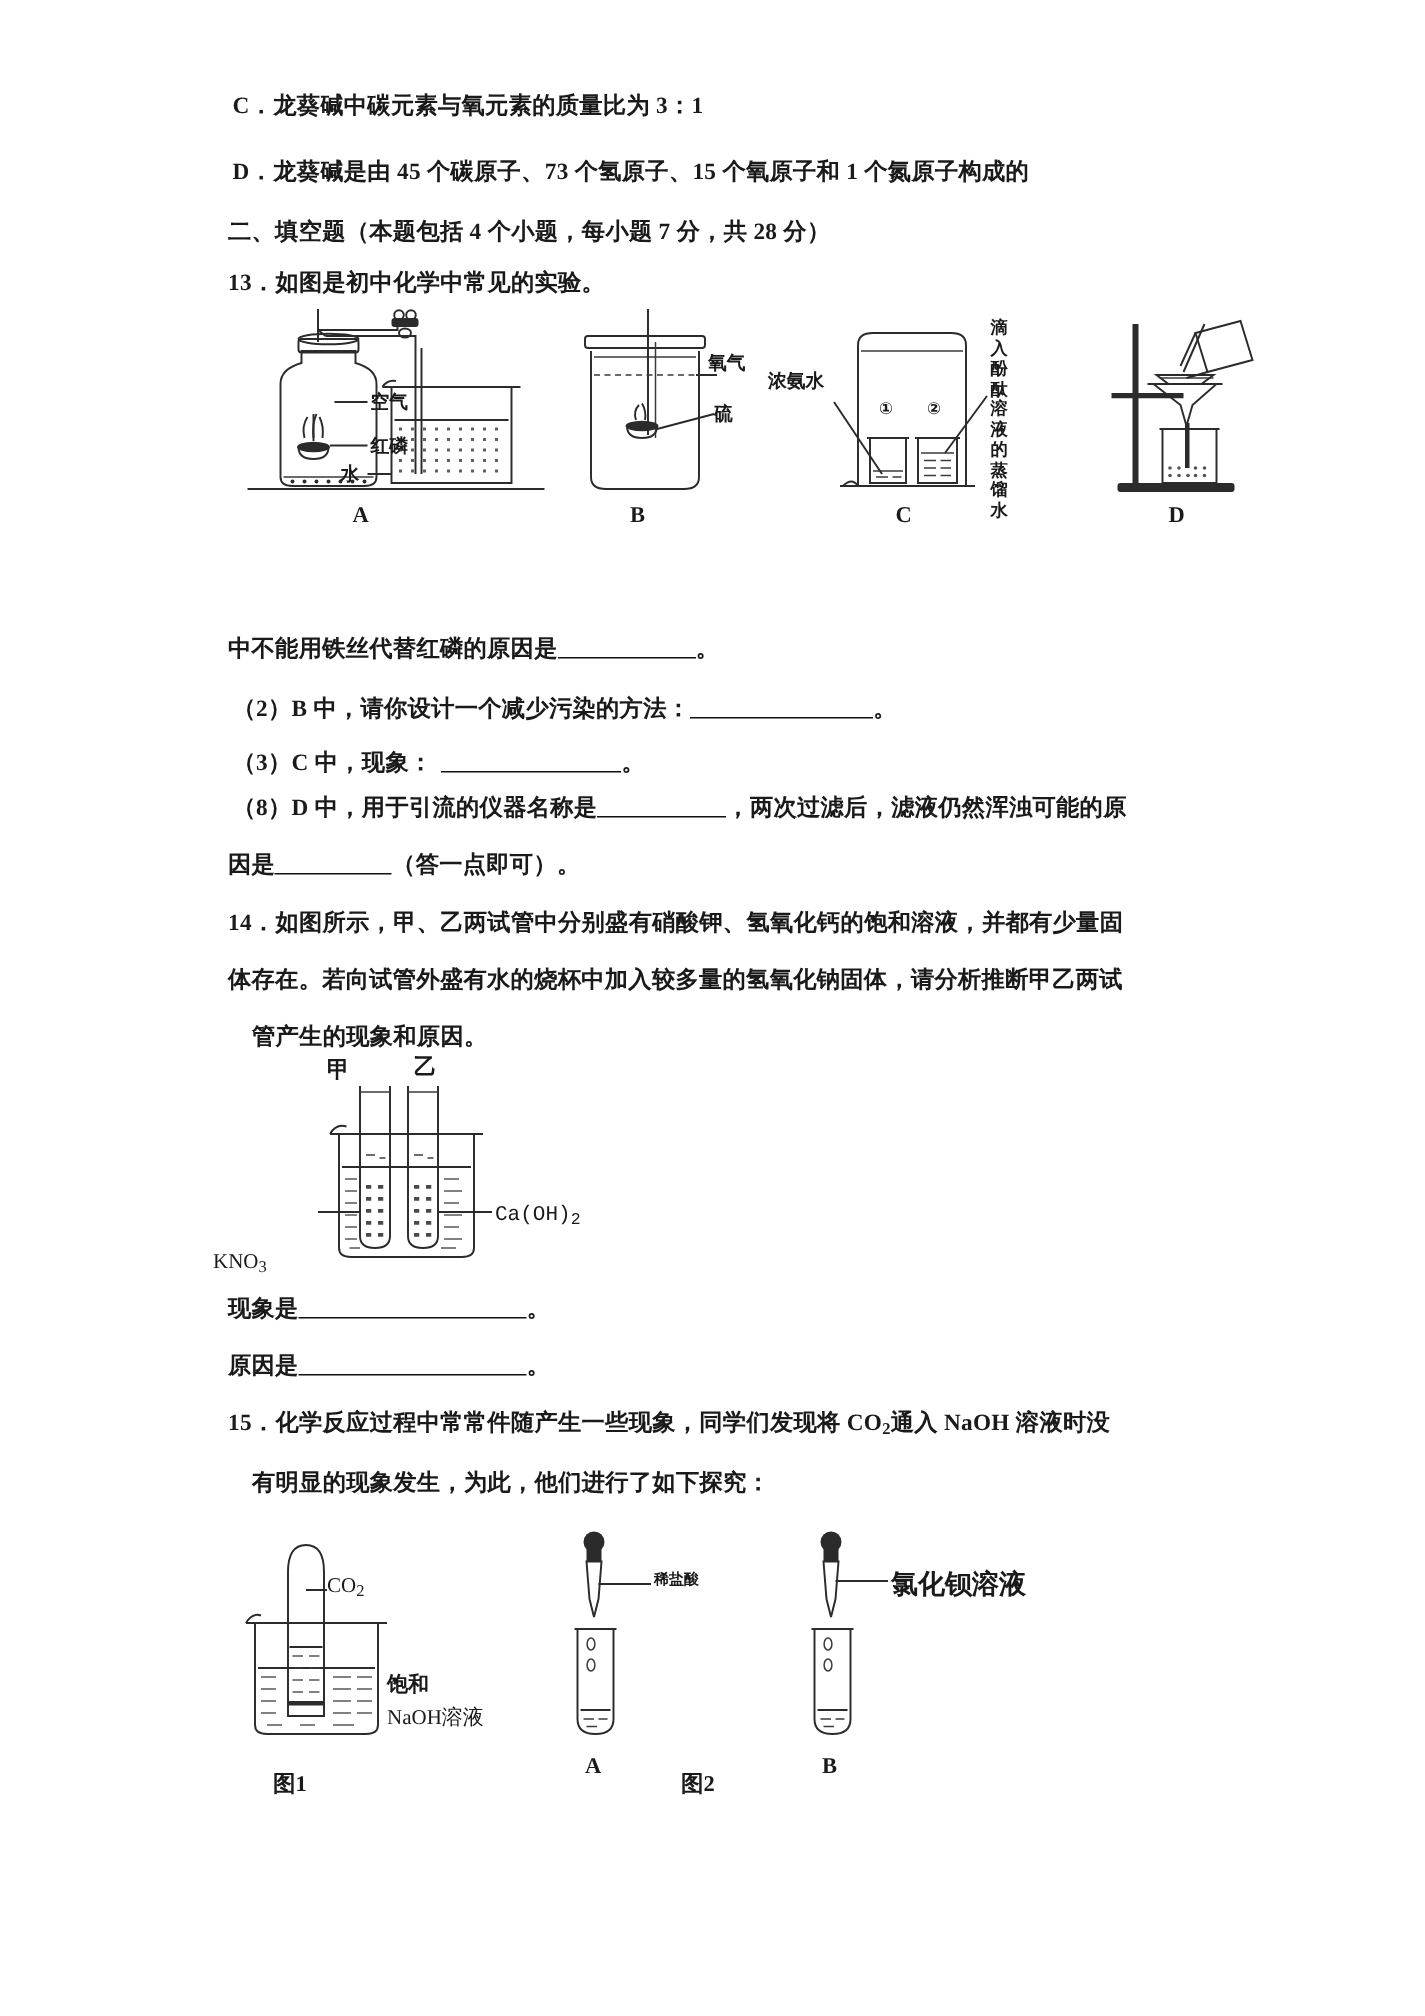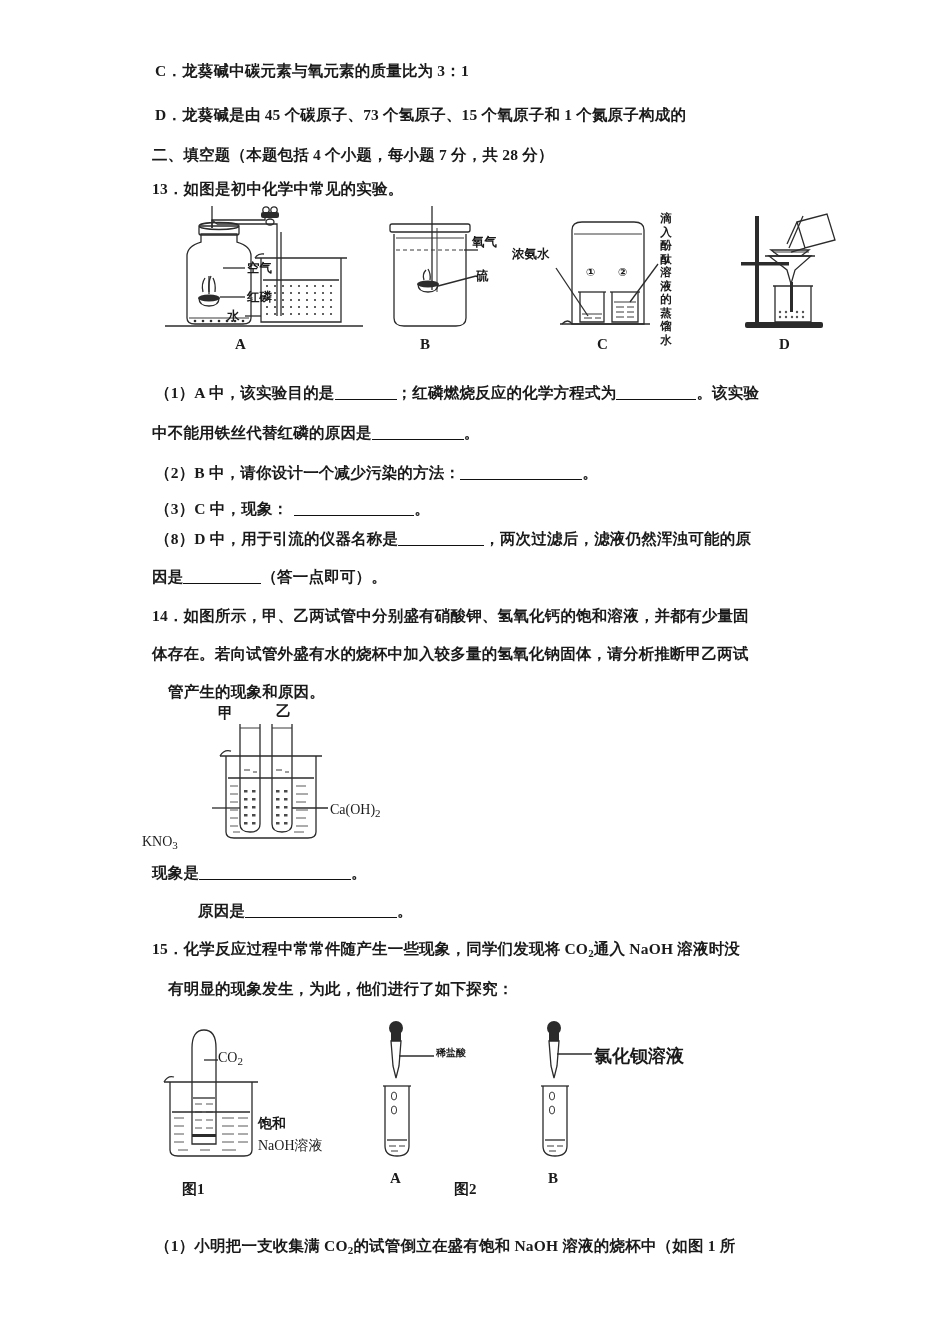--- a/index.html
+++ b/index.html
@@ -240,23 +240,20 @@
         <circle cx="45" cy="111" r="1.2"></circle>
           <circle cx="51" cy="111" r="1.2"></circle>
         <circle cx="62" cy="111" r="1.2"></circle>
           <circle cx="68" cy="111" r="1.2"></circle>
         <circle cx="57" cy="111" r="1.2"></circle>
       </g>
     </svg>
     <div class="figlabel" style="left:44px;top:130px;">D</div>
   </div>
 
-  <div class="tline" style="left:155px;top:384px;">
-    <span>（1）A 中，该实验目的是</span><span class="blank" style="width:62px;"></span><span>；红磷燃烧反应的化学方程式为</span><span class="blank" style="width:80px;"></span><span>。该实验</span>
-  </div>
   <div class="tline" style="left:152px;top:424px;">
     <span>中不能用铁丝代替红磷的原因是</span><span class="blank" style="width:92px;"></span><span>。</span>
   </div>
   <div class="tline" style="left:155px;top:464px;">
     <span>（2）B 中，请你设计一个减少污染的方法：</span><span class="blank" style="width:122px;"></span><span>。</span>
   </div>
   <div class="tline" style="left:155px;top:500px;">
     <span>（3）C 中，现象：</span><span class="blank" style="width:120px;margin-left:6px;"></span><span>。</span>
   </div>
   <div class="tline" style="left:155px;top:530px;">
@@ -332,29 +329,29 @@
       </g>
 
       <line class="stroke" x1="62" y1="102" x2="34" y2="102"></line>
       <line class="stroke" x1="114" y1="102" x2="150" y2="102"></line>
     </svg>
     <div class="figlabel" style="left:40px;top:-2px;font-family:'DejaVu Sans',sans-serif;">甲</div>
     <div class="figlabel" style="left:98px;top:-4px;font-family:'DejaVu Sans',sans-serif;">乙</div>
     <div style="position:absolute;left:-36px;top:96px;font-size:14px;white-space:nowrap;margin-top:32px;">
       <span>KNO</span><span class="sub">3</span>
     </div>
-    <div style="position:absolute;left:152px;top:96px;font-size:14px;white-space:nowrap;">
+    <div style="position:absolute;left:152px;top:96px;font-size:14px;white-space:nowrap;font-family:Liberation Mono, monospace;">
       <span>Ca(OH)</span><span class="sub">2</span>
     </div>
   </div>
 
   <div class="tline" style="left:152px;top:864px;">
     <span>现象是</span><span class="blank" style="width:152px;"></span><span>。</span>
   </div>
-  <div class="tline" style="left:152px;top:902px;margin-left:46px;">
+  <div class="tline" style="left:152px;top:902px;">
     <span>原因是</span><span class="blank" style="width:152px;"></span><span>。</span>
   </div>
 
   <div class="tline" style="left:152px;top:940px;">
     <span>15．化学反应过程中常常件随产生一些现象，同学们发现将 CO</span><span class="sub">2</span><span>通入 NaOH 溶液时没</span>
   </div>
   <div class="tline" style="left:168px;top:980px;">有明显的现象发生，为此，他们进行了如下探究：</div>
 
   <div class="figwrap" style="left:160px;top:1020px;">
     <svg width="200" height="150" viewBox="0 0 200 150">
@@ -449,17 +446,14 @@
         <line x1="17" y1="126" x2="24" y2="126"></line>
           <line x1="27" y1="126" x2="33" y2="126"></line>
         <line x1="19" y1="131" x2="26" y2="131"></line>
       </g>
       <line class="stroke" x1="27" y1="34" x2="62" y2="34"></line>
     </svg>
     <div style="position:absolute;left:64px;top:24px;font-size:18px;white-space:nowrap;" class="cn">氯化钡溶液</div>
     <div class="figlabel" style="left:18px;top:150px;">B</div>
   </div>
 
-  <div class="tline" style="left:155px;top:1237px;">
-    <span>（1）小明把一支收集满 CO</span><span class="sub">2</span><span>的试管倒立在盛有饱和 NaOH 溶液的烧杯中（如图 1 所</span>
-  </div>
 
 </div>
 
 </body></html>

